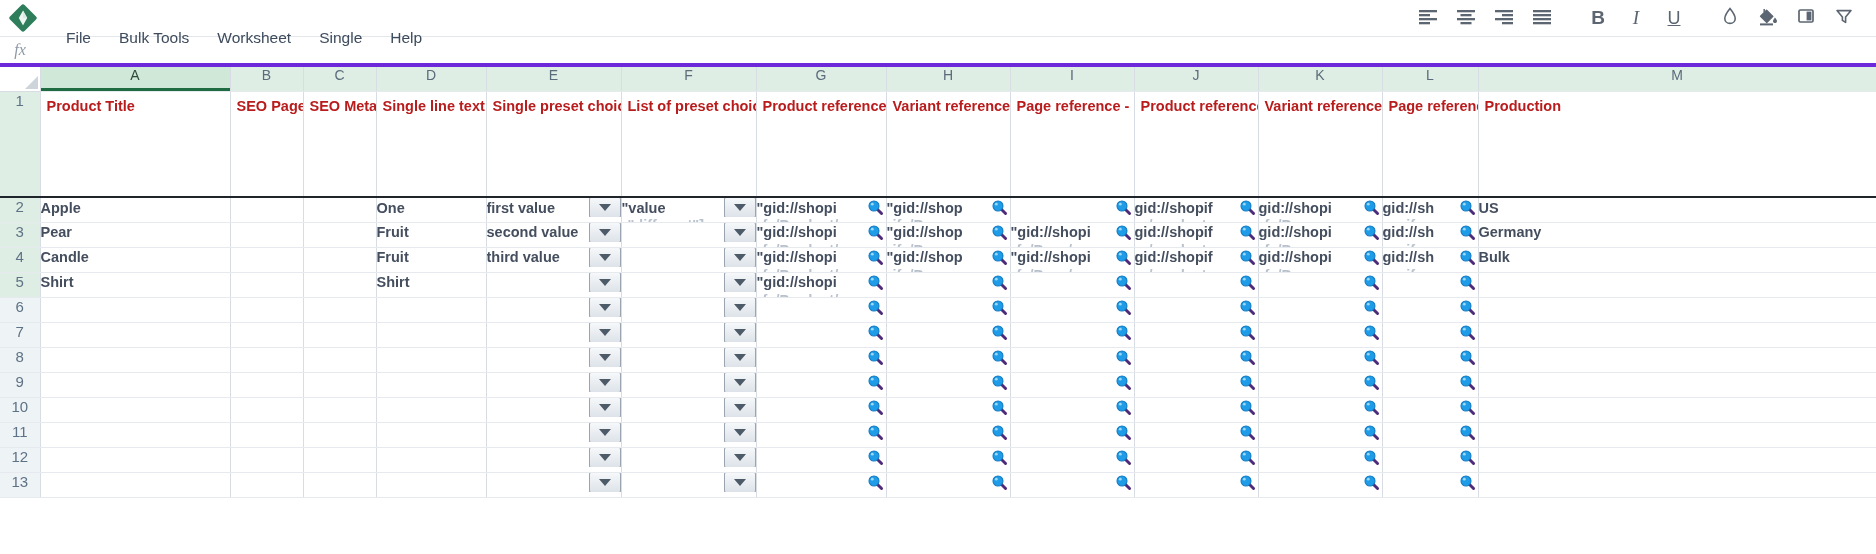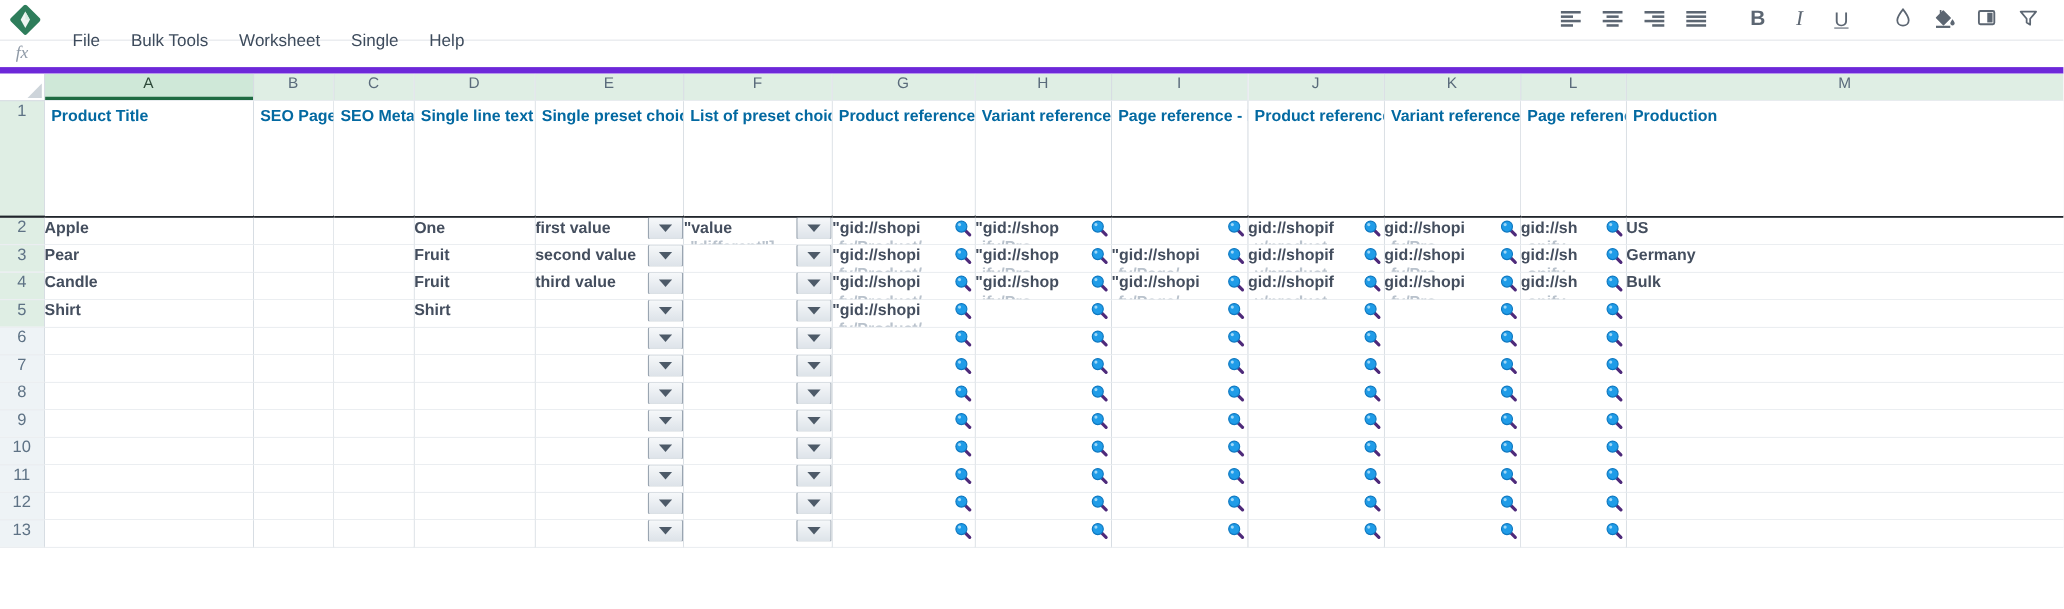--- a/index.html
+++ b/index.html
@@ -60,21 +60,21 @@
     display: flex; align-items: center; justify-content: center;
     cursor: default;
     border-radius: 3px;
   }
   .tb-gap { width: 16px; }
 
   
   .formulabar {
     height: 30px;
     background: #ffffff;
-    border-bottom: 6px solid #6d28d9;
+    border-bottom: 4px solid #6d28d9;
     display: flex;
     align-items: center;
   }
   .fx-label {
     width: 40px;
     text-align: center;
     font-family: "Liberation Serif", serif;
     font-style: italic;
     font-size: 16px;
     color: #8e99a6;
@@ -157,21 +157,21 @@
     border-bottom: 1px solid #e6eaee;
     cursor: default;
     user-select: none;
   }
   td.rownum.datarow { background: #dfeee4; }
 
   
   tr.hdrrow td.cell {
     height: 106px;
     font-weight: bold;
-    color: #0369a1;
+    color: #b91c1c;
     font-size: 14.5px;
     line-height: 18px;
     padding: 5px 5px 0 6px;
     word-wrap: break-word;
     overflow-wrap: break-word;
   }
   tr.hdrrow td.rownum { height: 106px; }
   tr.hdrrow td { border-bottom: 2px solid #20252b; }
 
   

